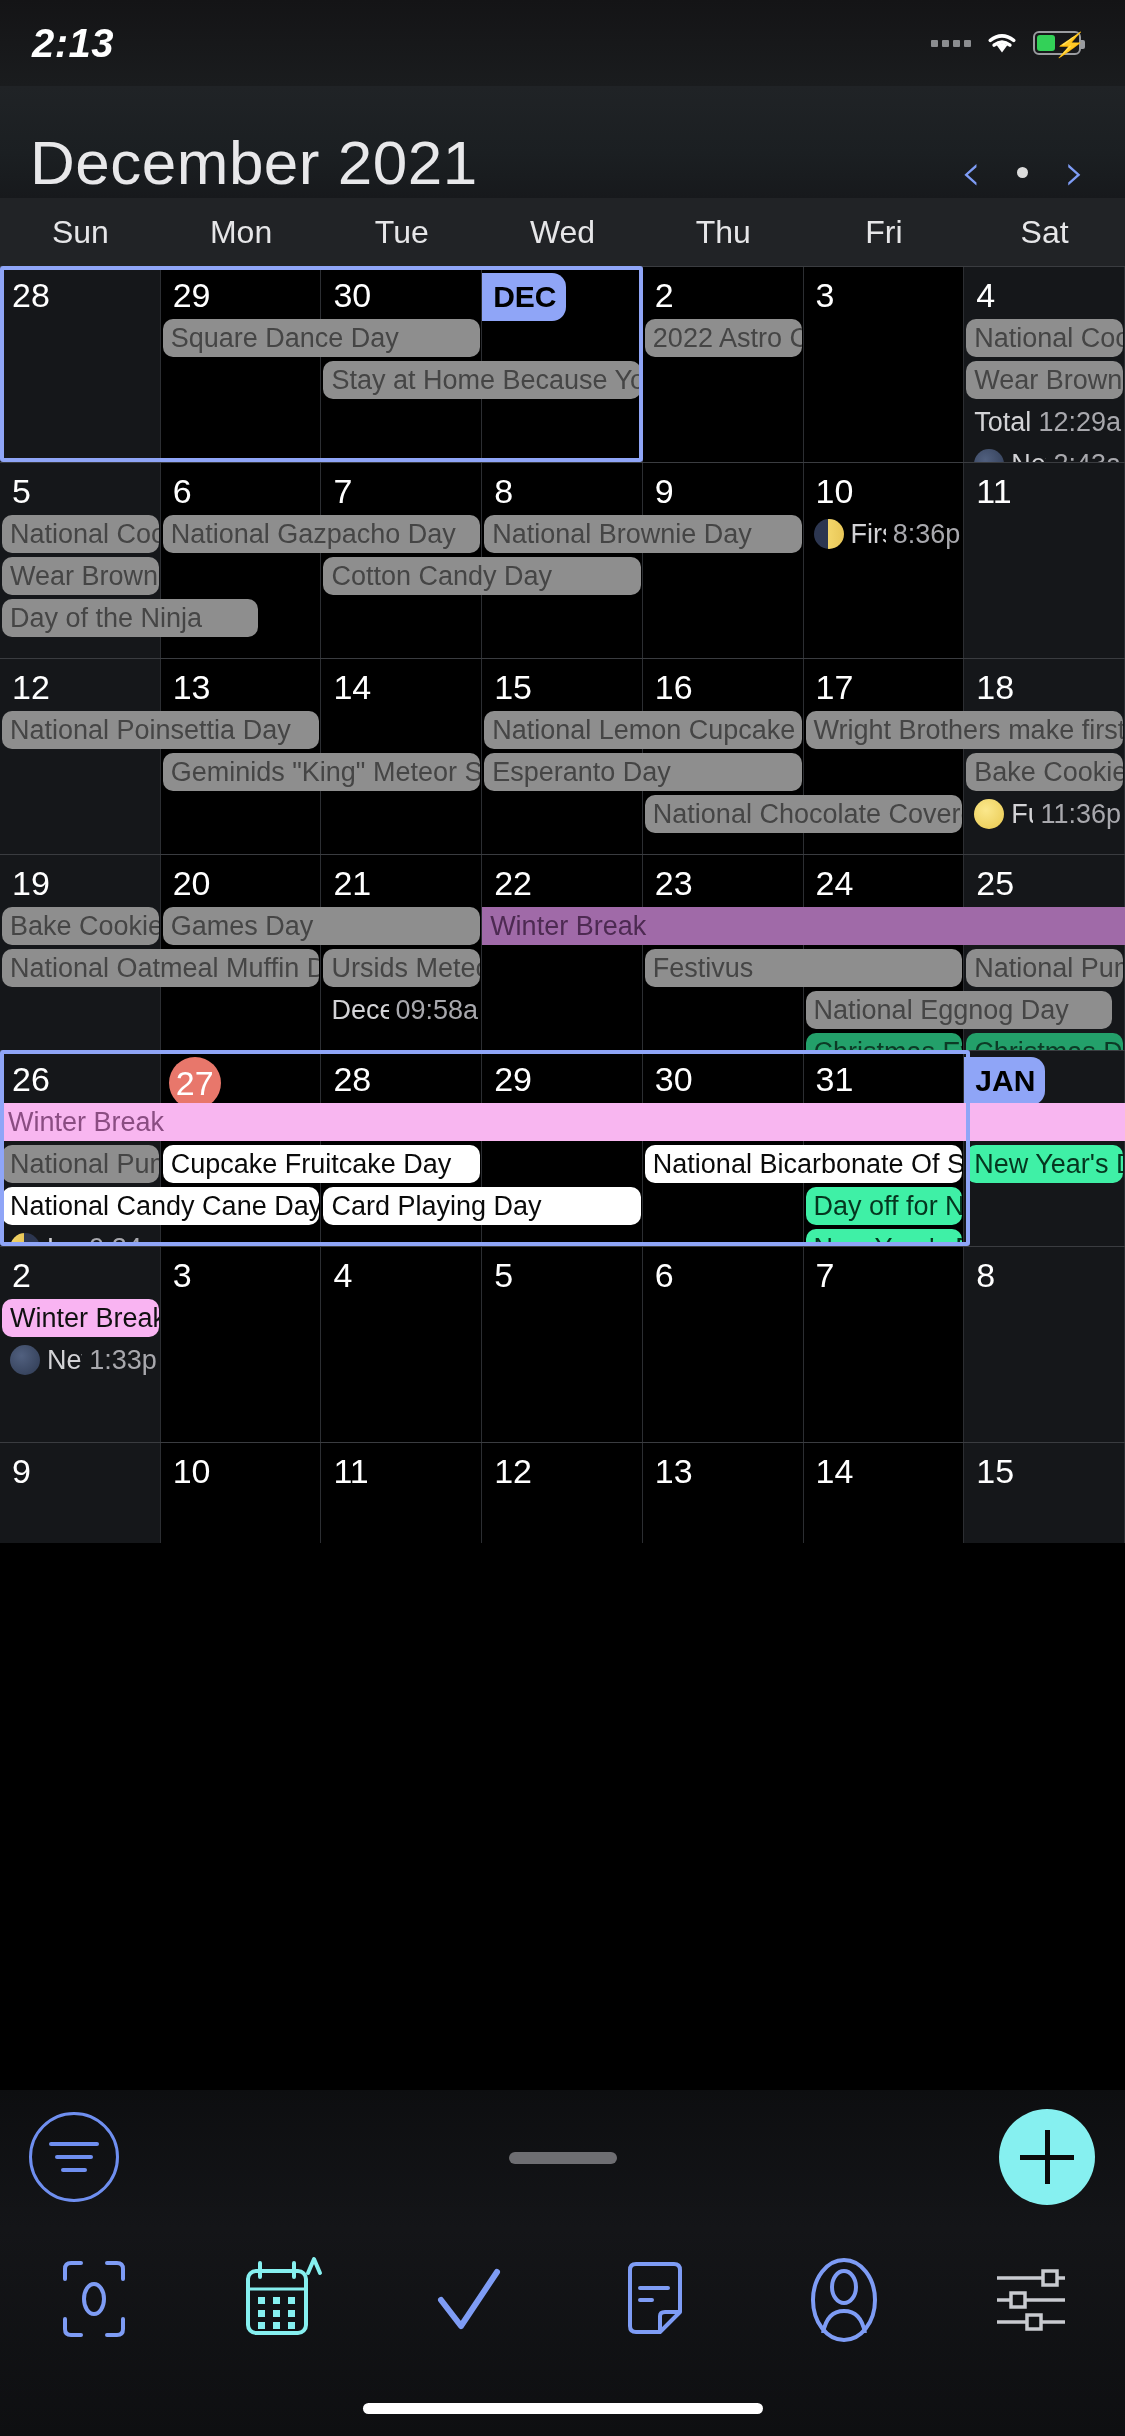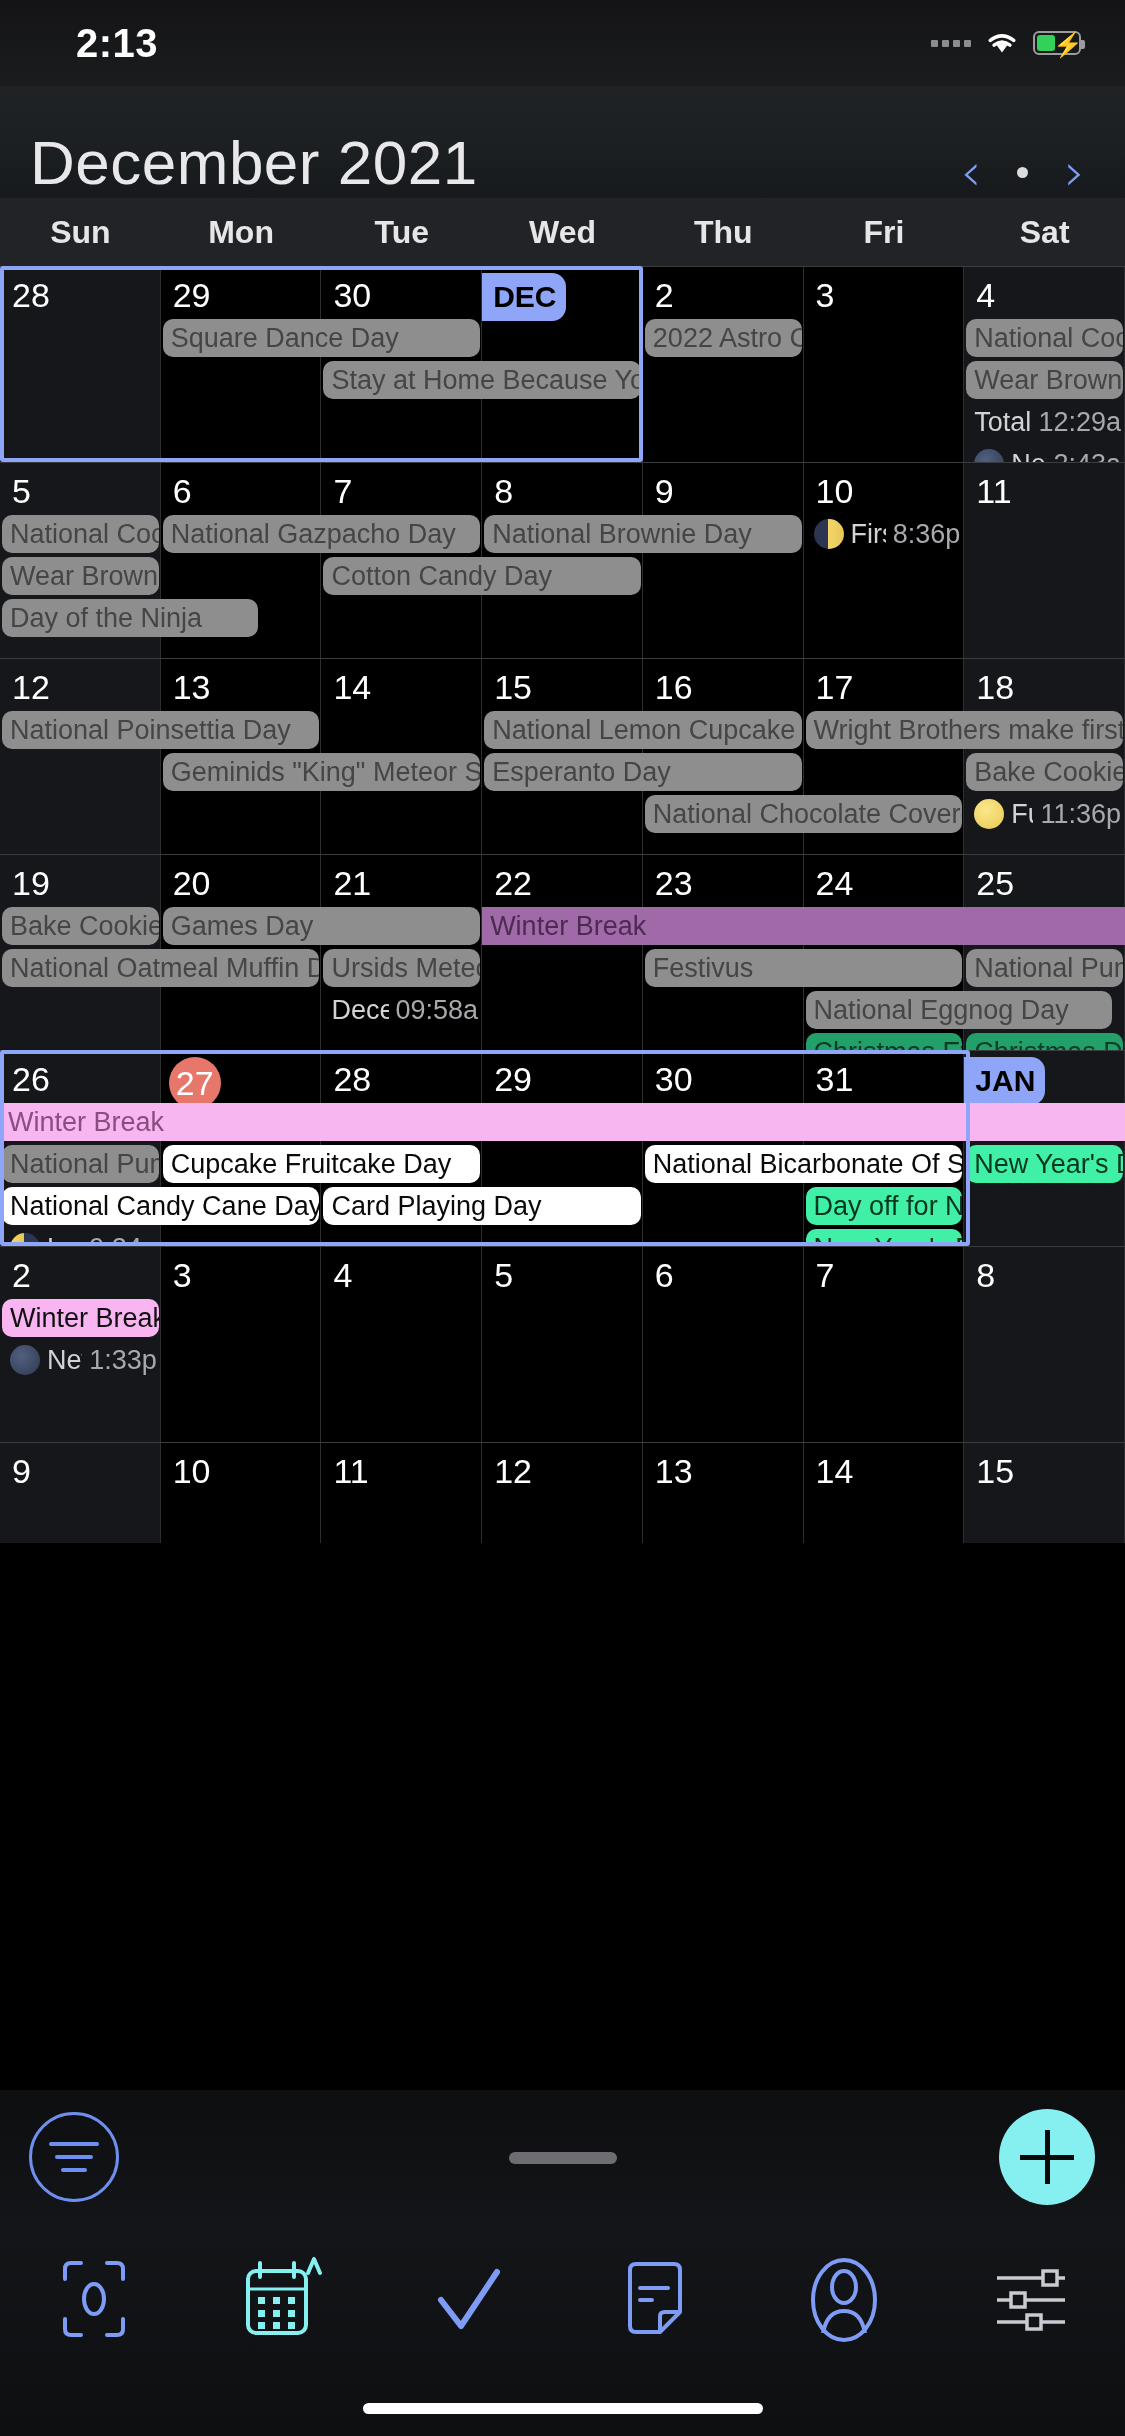--- a/index.html
+++ b/index.html
@@ -8,21 +8,21 @@
     width:1125px; height:2436px;
     font-family:"Liberation Sans", sans-serif;
     color:#fff; overflow:hidden; position:relative;
   }
 
   
   .statusbar{
     height:86px; width:100%;
     background:linear-gradient(180deg,#141416 0%,#1a1c1e 100%);
     display:flex; align-items:center; justify-content:space-between;
-    padding:0 44px 0 76px; position:relative;
+    padding:0 44px 0 32px; position:relative;font-style:italic;
   }
   .sb-time{ font-size:40px; font-weight:600; letter-spacing:.5px; color:#fff; }
   .sb-right{ display:flex; align-items:center; gap:14px; }
   .sb-dots{ display:flex; gap:4px; align-items:flex-end; }
   .sb-dots i{ width:7px; height:7px; background:#8b8d90; border-radius:1px; display:block; }
   .wifi-ico{ width:34px; height:26px; }
   .batt{
     width:48px; height:24px; border:2px solid #9a9ca0; border-radius:6px;
     position:relative; display:flex; align-items:center; padding:2px;
   }
@@ -45,21 +45,21 @@
   .nav{ display:flex; align-items:center; gap:36px; }
   .nav-arrow{ color:#7e9cf5; font-size:52px; font-weight:300; line-height:1;
     font-family:"DejaVu Sans", sans-serif; }
   .nav-dot{ width:11px; height:11px; background:#dcdcdc; border-radius:50%; }
 
   
   .wk-head{
     height:68px; display:grid; grid-template-columns:repeat(7,1fr);
     background:#212326; align-items:center;
   }
-  .wk-head div{ text-align:center; font-size:32px; color:#e6e6e8; font-weight:700; }
+  .wk-head div{ text-align:center; font-size:32px; color:#e6e6e8; font-weight:400; }
 
   
   .grid{ width:100%; position:relative; }
   .week{
     display:grid; grid-template-columns:repeat(7,1fr);
     position:relative; border-top:1px solid #3a3c40;
   }
   .day{
     position:relative; background:#000; min-height:100px;
     border-right:1px solid #2c2e32; padding-top:6px; overflow:hidden;

